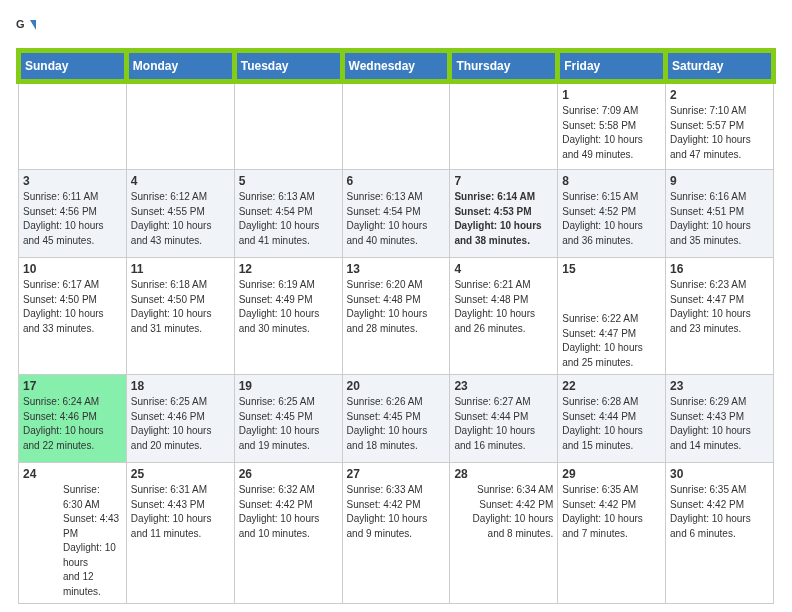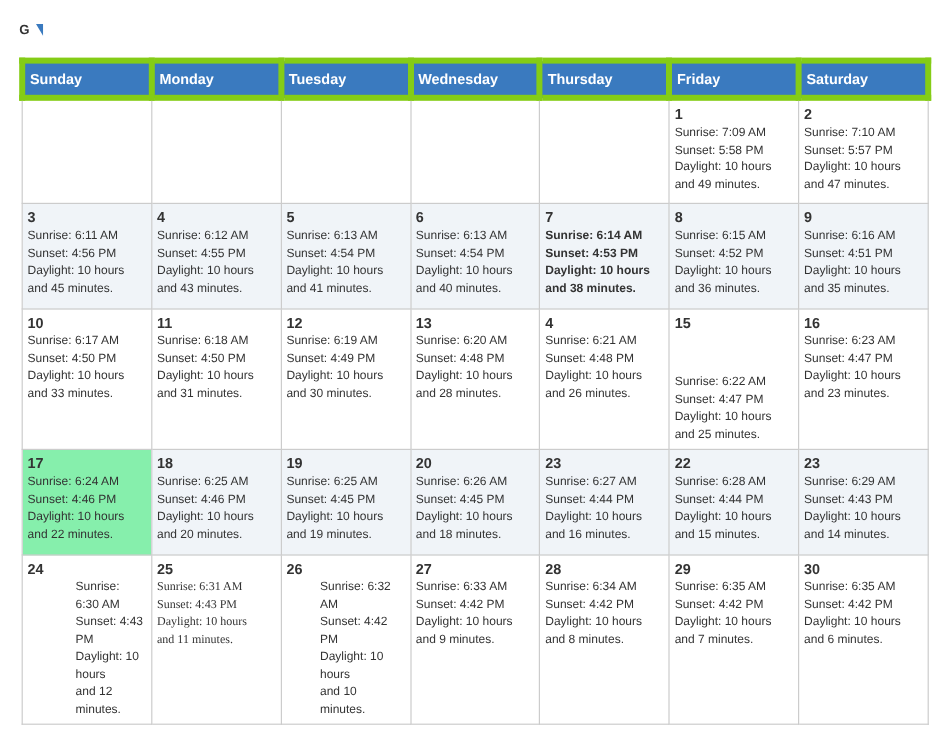--- a/index.html
+++ b/index.html
@@ -302,42 +302,42 @@
         <tr>
           <td>
             <span class="day-number">24</span>
             <div class="day-info" style="white-space: pre-line; margin-left: 40px;">Sunrise: 6:30 AM
 Sunset: 4:43 PM
 Daylight: 10 hours
 and 12 minutes.</div>
           </td>
           <td>
             <span class="day-number">25</span>
-            <div class="day-info" style="white-space: pre-line; font-family: Liberation Serif, serif;">Sunrise: 6:31 AM
+            <div class="day-info" style="white-space: pre-line;">Sunrise: 6:31 AM
 Sunset: 4:43 PM
 Daylight: 10 hours
 and 11 minutes.</div>
           </td>
           <td>
             <span class="day-number">26</span>
-            <div class="day-info" style="white-space: pre-line; margin-left: 28px;">Sunrise: 6:32 AM
+            <div class="day-info" style="white-space: pre-line;">Sunrise: 6:32 AM
 Sunset: 4:42 PM
 Daylight: 10 hours
 and 10 minutes.</div>
           </td>
           <td>
             <span class="day-number">27</span>
             <div class="day-info" style="white-space: pre-line;">Sunrise: 6:33 AM
 Sunset: 4:42 PM
 Daylight: 10 hours
 and 9 minutes.</div>
           </td>
           <td>
             <span class="day-number">28</span>
-            <div class="day-info" style="white-space: pre-line;">Sunrise: 6:34 AM
+            <div class="day-info" style="white-space: pre-line; text-align: right;">Sunrise: 6:34 AM
 Sunset: 4:42 PM
 Daylight: 10 hours
 and 8 minutes.</div>
           </td>
           <td>
             <span class="day-number">29</span>
             <div class="day-info" style="white-space: pre-line;">Sunrise: 6:35 AM
 Sunset: 4:42 PM
 Daylight: 10 hours
 and 7 minutes.</div>

